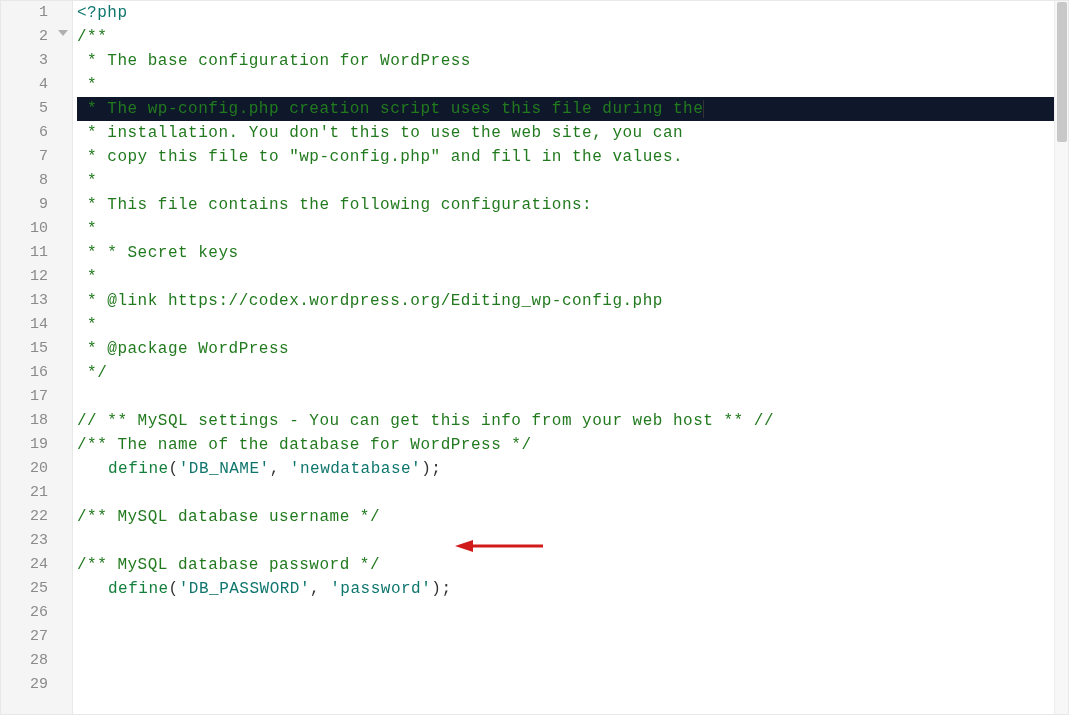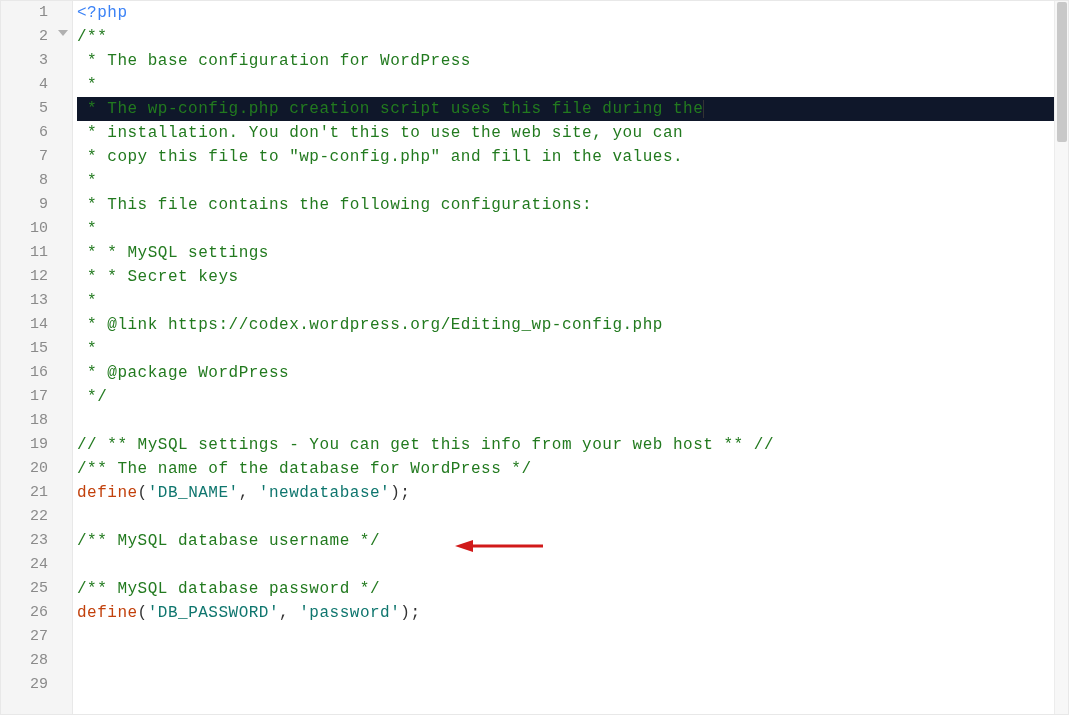--- a/index.html
+++ b/index.html
@@ -51,22 +51,22 @@
       line-height: 24px;
       white-space: pre;
       font-size: 16px;
       position: relative;
       letter-spacing: 0.5px;
     }
     .highlighted {
       background: #0f172a;
     }
     .comment { color: #227a1f; }
-    .delimiter { color: #3b82f6; }
-    .func { color: #c2410c; }
+    .delimiter { color: #0f766e; }
+    .func { color: #15803d; margin-left: 31px; }
     .string { color: #0f766e; }
     .punct { color: #333; }
     .cursor {
       display: inline-block;
       width: 1px;
       height: 18px;
       background: #333;
       vertical-align: middle;
     }
     .annotation-arrow {
@@ -134,21 +134,20 @@
     <div class="code-line"><span class="delimiter">&lt;?php</span></div>
     <div class="code-line"><span class="comment">/**</span></div>
     <div class="code-line"><span class="comment"> * The base configuration for WordPress</span></div>
     <div class="code-line"><span class="comment"> *</span></div>
     <div class="code-line highlighted"><span class="comment"> * The wp-config.php creation script uses this file during the</span><span class="cursor"></span></div>
     <div class="code-line"><span class="comment"> * installation. You don't this to use the web site, you can</span></div>
     <div class="code-line"><span class="comment"> * copy this file to "wp-config.php" and fill in the values.</span></div>
     <div class="code-line"><span class="comment"> *</span></div>
     <div class="code-line"><span class="comment"> * This file contains the following configurations:</span></div>
     <div class="code-line"><span class="comment"> *</span></div>
-    <div class="code-line"><span class="comment"> * * MySQL settings</span></div>
     <div class="code-line"><span class="comment"> * * Secret keys</span></div>
     <div class="code-line"><span class="comment"> *</span></div>
     <div class="code-line"><span class="comment"> * @link https://codex.wordpress.org/Editing_wp-config.php</span></div>
     <div class="code-line"><span class="comment"> *</span></div>
     <div class="code-line"><span class="comment"> * @package WordPress</span></div>
     <div class="code-line"><span class="comment"> */</span></div>
     <div class="code-line"><span></span></div>
     <div class="code-line"><span class="comment">// ** MySQL settings - You can get this info from your web host ** //</span></div>
     <div class="code-line"><span class="comment">/** The name of the database for WordPress */</span></div>
     <div class="code-line"><span class="func">define</span><span class="punct">(</span><span class="string">'DB_NAME'</span><span class="punct">,</span><span> </span><span class="string">'newdatabase'</span><span class="punct">)</span><span class="punct">;</span></div>

